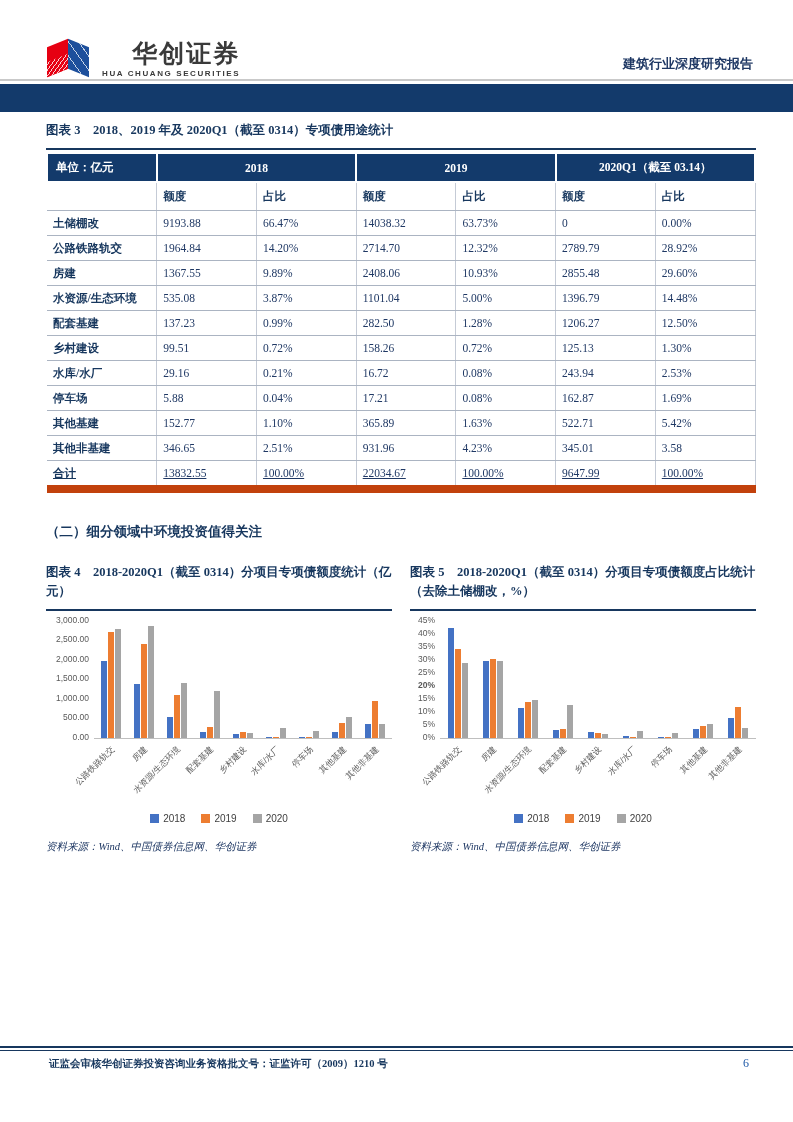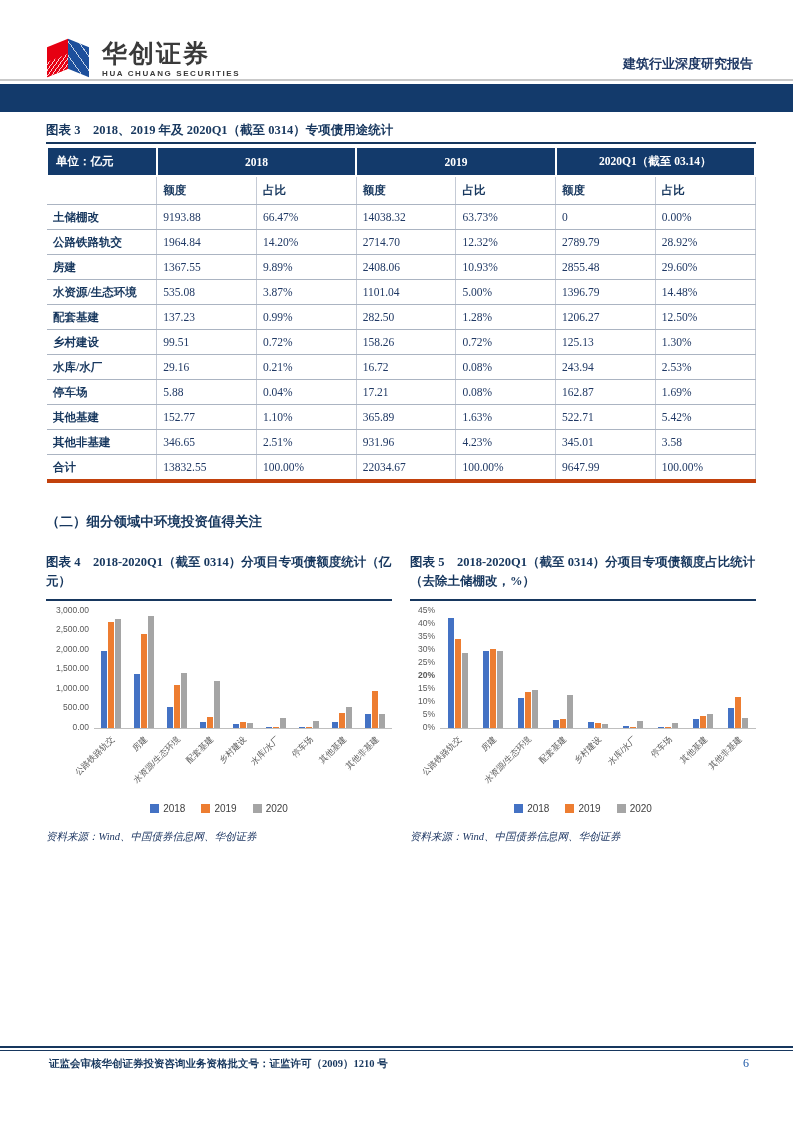--- a/index.html
+++ b/index.html
@@ -12,45 +12,45 @@
   .cube .face-left{position:absolute;left:1px;top:9px;width:21px;height:30px;background:#E60012;
         transform:skewY(-22deg);}
   .cube .face-right{position:absolute;left:22px;top:9px;width:21px;height:30px;background:#1D4F9C;
         transform:skewY(22deg);
         background-image:repeating-linear-gradient(45deg,rgba(255,255,255,.0) 0 9px,rgba(255,255,255,.75) 9px 10px);}
   .cube .face-stripe{position:absolute;left:1px;top:24px;width:21px;height:15px;background:#E60012;
         transform:skewY(-22deg);
         background-image:repeating-linear-gradient(-45deg,rgba(255,255,255,0) 0 3px,rgba(255,255,255,.8) 3px 4px);}
   .brand{display:flex;flex-direction:column;line-height:1;}
   .brand-cn{font-size:25px;font-weight:bold;color:#3A3A3A;letter-spacing:2px;
-        font-family:"Liberation Sans","DejaVu Sans",sans-serif;}
+        font-family:"Liberation Sans","DejaVu Sans",sans-serif;text-align:right;}
   .brand-en{font-size:8px;color:#3A3A3A;letter-spacing:1.6px;margin-top:4px;
         font-family:"Liberation Sans","DejaVu Sans",sans-serif;font-weight:bold;}
   .hdr-right{position:absolute;right:40px;top:55px;font-size:13px;font-weight:bold;color:#1F3864;}
   .hdr-grayline{position:absolute;left:0;top:79px;width:793px;height:2px;background:#C9C9C9;}
   .hdr-band{position:absolute;left:0;top:84px;width:793px;height:28px;background:#133A6B;}
 
   
   .content{position:absolute;left:46px;top:122px;width:710px;}
-  .figtitle{font-size:12.5px;font-weight:bold;color:#17375E;padding-bottom:3px;}
+  .figtitle{font-size:12.5px;font-weight:bold;color:#17375E;padding-bottom:9px;}
   .fig3-rule{height:2px;background:#17375E;margin-bottom:2px;}
 
   table.dtable{width:100%;border-collapse:collapse;table-layout:fixed;}
   table.dtable col.c0{width:15.5%;}
   table.dtable col.cn{width:14.08%;}
   .dtable th,.dtable td{font-size:11.5px;padding:4px 6px;text-align:left;vertical-align:middle;}
   .dtable tr.grp th{background:#133A6B;color:#fff;font-weight:bold;text-align:center;
         border:2px solid #fff;height:19px;}
   .dtable tr.grp th.unitcell{text-align:left;padding-left:8px;}
   .dtable tr.sub th{color:#17375E;font-weight:bold;background:#fff;
         border-right:1px solid #C5CBD6;border-bottom:1px solid #ABB4C2;height:19px;}
   .dtable tr.sub th:first-child{border-left:none;}
   .dtable tbody td{color:#1F3864;border-right:1px solid #C5CBD6;border-bottom:1px solid #ABB4C2;height:16px;}
   .dtable tbody tr td:first-child{font-weight:bold;color:#17375E;}
-  .dtable tbody tr:last-child td{border-bottom:4px solid #c2410c;}
+  .dtable tbody tr:last-child td{border-bottom:8px solid #c2410c;text-decoration:underline;}
   .src{font-size:10.5px;font-style:italic;color:#1F3864;margin-top:7px;}
 
   .sec-head{font-size:13.5px;font-weight:bold;color:#17375E;margin-top:30px;}
   .para{font-size:12.5px;line-height:21.5px;text-align:justify;margin-top:14px;color:#1F3864;}
   .para b{color:#17375E;}
 
   
   .figrow{display:flex;justify-content:space-between;margin-top:22px;}
   .figcol{width:346px;}
   .figcol .figtitle{line-height:1.55;border-bottom:2px solid #17375E;padding-bottom:7px;min-height:38px;}

